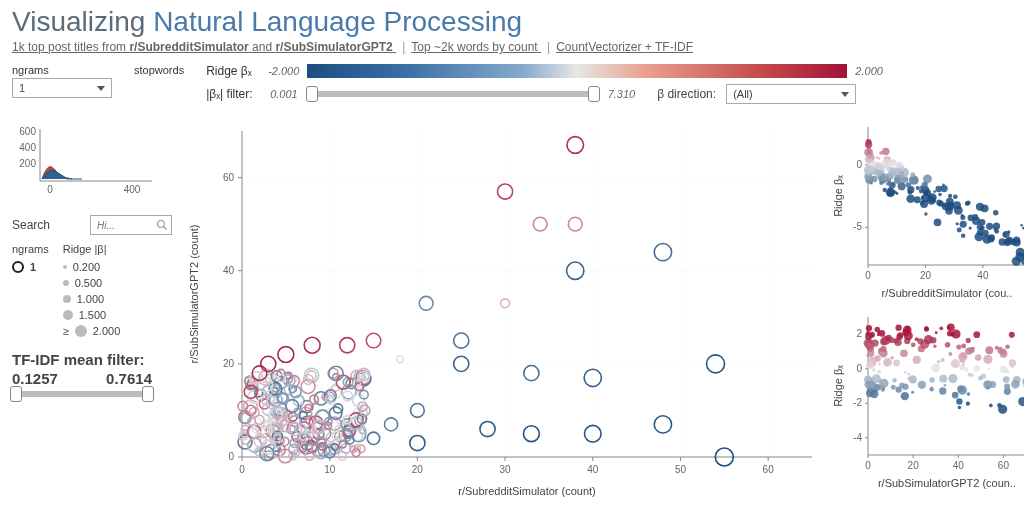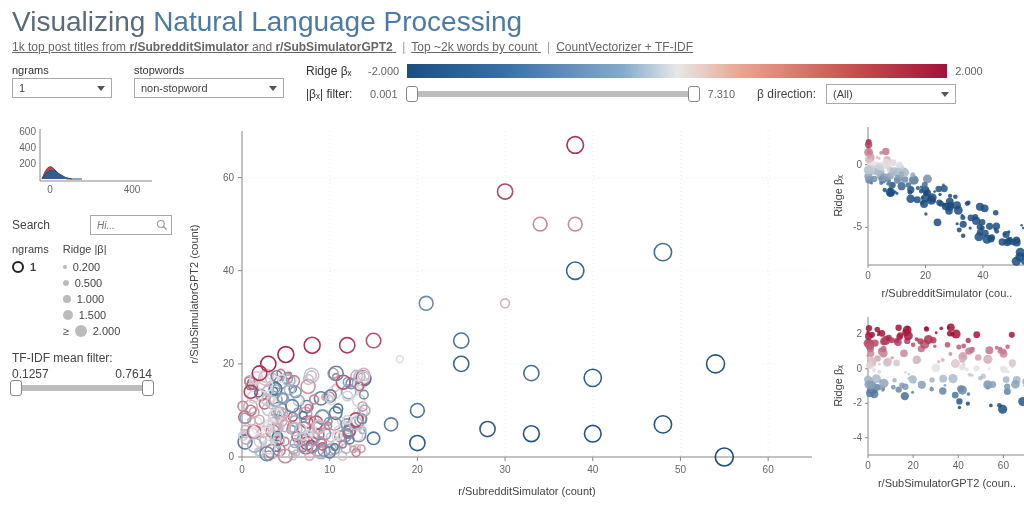--- a/index.html
+++ b/index.html
@@ -15,39 +15,39 @@
   .ctrl label { font-size: 11px; color: #333; }
   .dropdown { position: relative; display: inline-flex; align-items: center; justify-content: space-between; border: 1px solid #aaa; background: #fff; height: 20px; padding: 0 18px 0 6px; font-size: 11px; cursor: pointer; }
   .dropdown::after { content: ""; position: absolute; right: 6px; top: 7px; border-left: 4px solid transparent; border-right: 4px solid transparent; border-top: 5px solid #555; }
   .w100 { width: 100px; }
   .w140 { width: 150px; }
   .w120 { width: 130px; }
   .ridgebx-block { display: flex; flex-direction: column; gap: 4px; }
   .ridgebx-label { font-size: 12px; color: #333; }
   .gradient { height: 14px; width: 540px; background: linear-gradient(90deg, #1c4e80 0%, #3a6fa6 18%, #84aacb 40%, #e7e7e7 50%, #e9a48f 62%, #c8524e 82%, #a3123a 100%); }
   .grad-row { display: flex; align-items: center; gap: 8px; }
-  .grad-num { font-size: 11px; color: #666; }
+  .grad-num { font-size: 11px; color: #666; font-style: italic; }
   .filter-row { display: flex; align-items: center; gap: 10px; margin-top: 2px; }
   .hslider { position: relative; height: 6px; background: #bdbdbd; border-radius: 3px; }
   .hslider .thumb { position: absolute; top: -5px; width: 12px; height: 16px; background: #fff; border: 1px solid #888; border-radius: 3px; }
   .main-area { display: grid; grid-template-columns: 160px 1fr 200px; gap: 10px; margin-top: 17px; height: 390px; }
   .left-col { display: flex; flex-direction: column; gap: 8px; }
   .big-scatter { position: relative; }
   .right-col { display: flex; flex-direction: column; gap: 10px; }
   .search-row { display: flex; align-items: center; justify-content: space-between; gap: 14px; }
   .search-box { position: relative; width: 82px; }
   .search-box input { width: 100%; height: 20px; border: 1px solid #aaa; font-size: 10px; padding: 0 18px 0 6px; color: #777; font-style: italic; }
   .search-box .mag { position: absolute; right: 4px; top: 4px; width: 12px; height: 12px; color: #999; }
   .legend-row { display: flex; gap: 14px; }
   .legend-col { display: flex; flex-direction: column; gap: 4px; font-size: 11px; }
   .legend-col .hdr { font-size: 11px; margin-bottom: 2px; }
   .ngram-swatch { display: inline-block; width: 12px; height: 12px; border: 2px solid #222; border-radius: 50%; margin-right: 6px; vertical-align: -2px; }
   .size-item { display: flex; align-items: center; gap: 6px; text-align: right; }
   .size-dot { display: inline-block; border-radius: 50%; background: #bbb; }
-  .tfidf-block { font-size: 12px; margin-top: 6px; }
+  .tfidf-block { font-size: 15px; margin-top: 6px; font-weight: bold; }
   .tfidf-nums { display: flex; justify-content: space-between; width: 140px; margin-top: 2px; }
   .axis-label { font-size: 11px; fill: #444; }
   .tick { font-size: 10px; fill: #666; }
   .axis path, .axis line { stroke: #888; stroke-width: 1; fill: none; }
 </style>
 </head>
 <body>
 
 <div class="title-row">
   <span class="title"><span class="title-a">Visualizing</span> <span class="title-b">Natural Language Processing</span></span>
@@ -60,23 +60,20 @@
 
 <div class="controls-row">
   <div class="ctrl">
     <label>ngrams</label>
     <div class="dropdown w100">
         <span>1</span>
       </div>
   </div>
   <div class="ctrl">
     <label>stopwords</label>
-    <div class="dropdown w140">
-        <span>non-stopword</span>
-      </div>
   </div>
   <div class="ridgebx-block">
     <div class="grad-row">
       <span class="ridgebx-label" style="width:54px">Ridge βₓ</span>
       <span class="grad-num">-2.000</span>
       <div class="gradient"></div>
       <span class="grad-num">2.000</span>
     </div>
     <div class="filter-row">
       <span class="ridgebx-label" style="width:54px">|βₓ| filter:</span>

